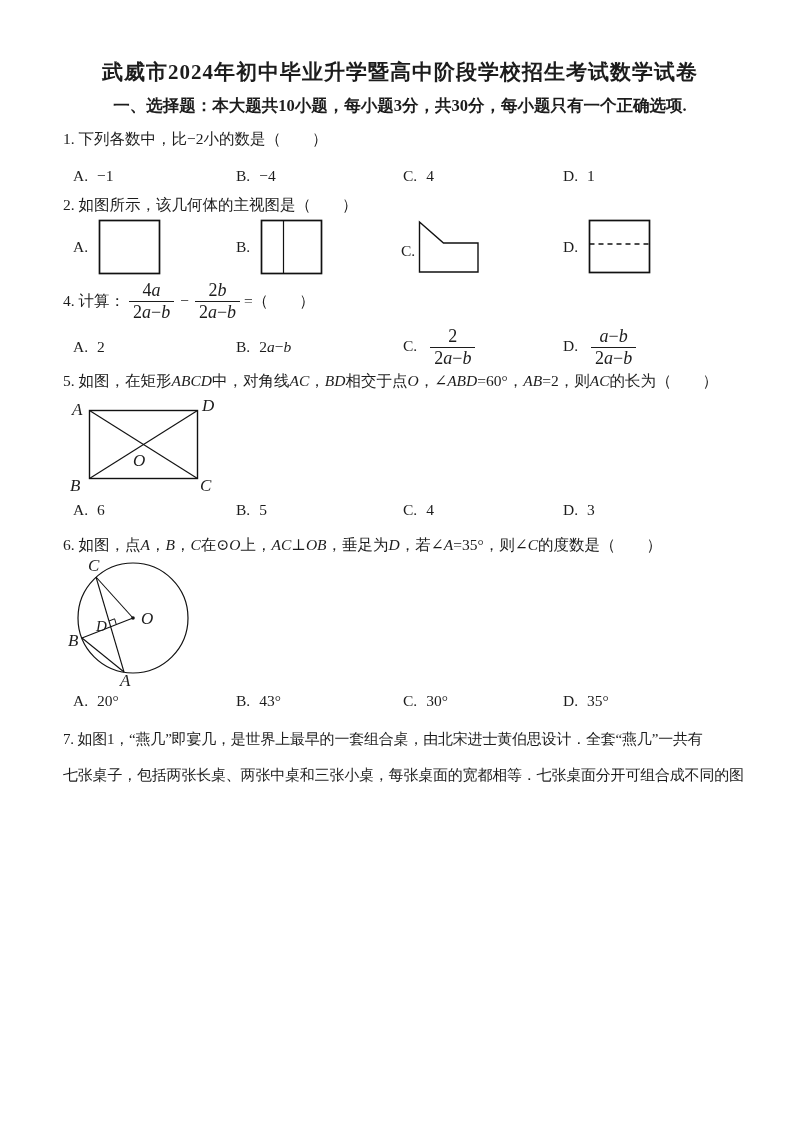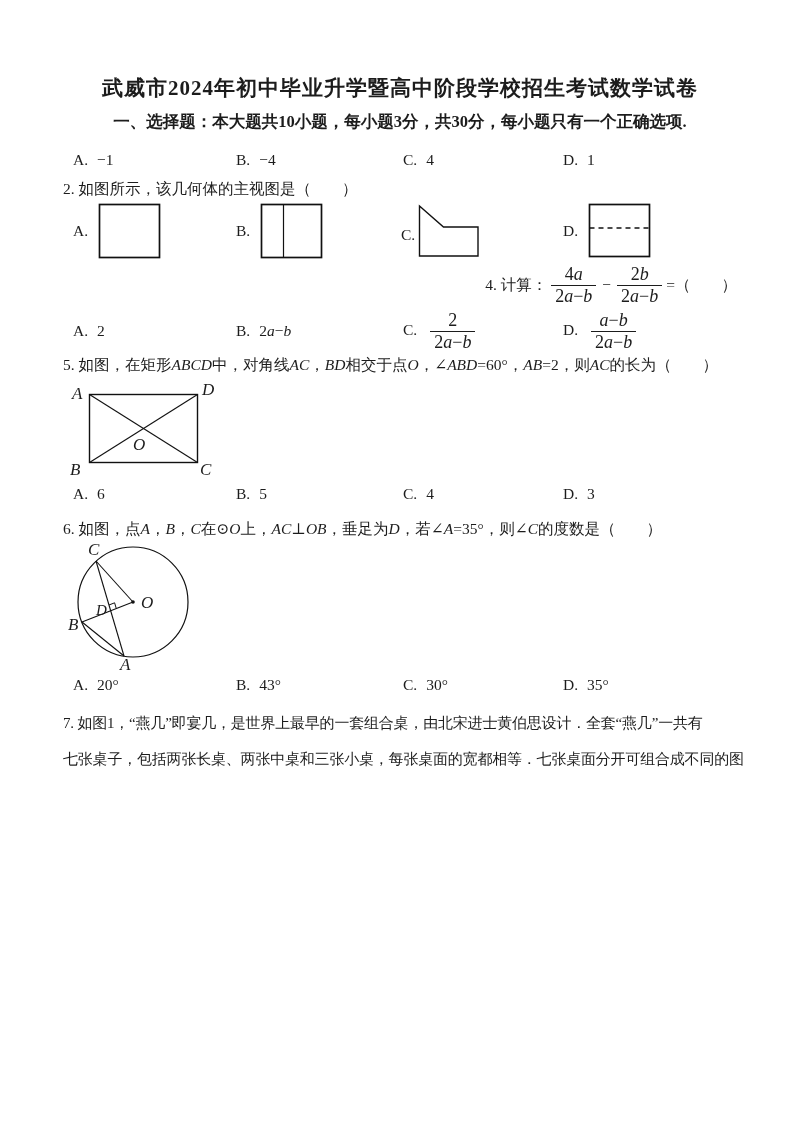--- a/index.html
+++ b/index.html
@@ -1,20 +1,20 @@
 <!DOCTYPE html>
 <html><head>
 <meta charset="utf-8">
 <style>
   html,body{margin:0;padding:0;background:#ffffff;}
   .page{
     position:relative;
     box-sizing:border-box;
     width:793px;height:806px;
-    margin:16px auto;
+    margin:0 auto;
     background:#ffffff;
     color:#1c1c1c;
     font-family:"Liberation Serif","DejaVu Serif",serif;
     padding:56px 56px 0 63px;
     overflow:hidden;
   }
   .title{
     font-size:21px;font-weight:bold;text-align:center;
     margin:0;line-height:32px;letter-spacing:1px;
   }
@@ -52,21 +52,21 @@
   .shape-cell{display:flex;align-items:center;}
   .shape-cell .ok{margin-right:10px;}
   .fig3d{margin-top:0;}
   .fig3d svg{display:block;}
   .q5fig{margin-top:2px;}
   .q5fig svg{display:block;}
   .q6fig{margin-top:0;}
   .q6fig svg{display:block;}
   .q7{margin-top:10px;font-size:15px;line-height:36px;}
   .q7 div{white-space:nowrap;letter-spacing:-0.2px;}
-  .stem{margin-top:2px;display:flex;align-items:center;height:46px;justify-content:flex-end;}
+  .stem{margin-top:2px;display:flex;align-items:center;height:46px;}
   .frac{
     display:inline-block;text-align:center;vertical-align:middle;
     font-size:18px;line-height:1.15;margin:0 4px;
   }
   .frac .fn{display:block;padding:0 4px;}
   .frac .fd{display:block;border-top:1.2px solid #1c1c1c;padding:0 4px;}
   .mline{display:inline-block;margin:0 2px;}
   svg text{font-family:"Liberation Serif","DejaVu Serif",serif;}
   svg .lbl{font-style:italic;font-size:17px;fill:#1c1c1c;}
   svg .cap{font-size:14.5px;fill:#1c1c1c;font-style:normal;}
@@ -74,20 +74,21 @@
 </head>
 <body>
 
 <div class="page">
 
   <h1 class="title">武威市2024年初中毕业升学暨高中阶段学校招生考试数学试卷</h1>
 
 
   <div class="heading">一、选择题：本大题共10小题，每小题3分，共30分，每小题只有一个正确选项.</div>
 
+  <div class="qtext q1text math">1. 下列各数中，比−2小的数是（　　）</div>
   <div class="opts q1opts">
     <span class="opt"><span class="ok">A.</span><span class="ov">−1</span></span>
     <span class="opt"><span class="ok">B.</span><span class="ov">−4</span></span>
     <span class="opt"><span class="ok">C.</span><span class="ov">4</span></span>
     <span class="opt"><span class="ok">D.</span><span class="ov">1</span></span>
   </div>
 
   <div class="qtext q2text">2. 如图所示，该几何体的主视图是（　　）</div>
   <div class="shape-row">
     <span class="shape-cell">

